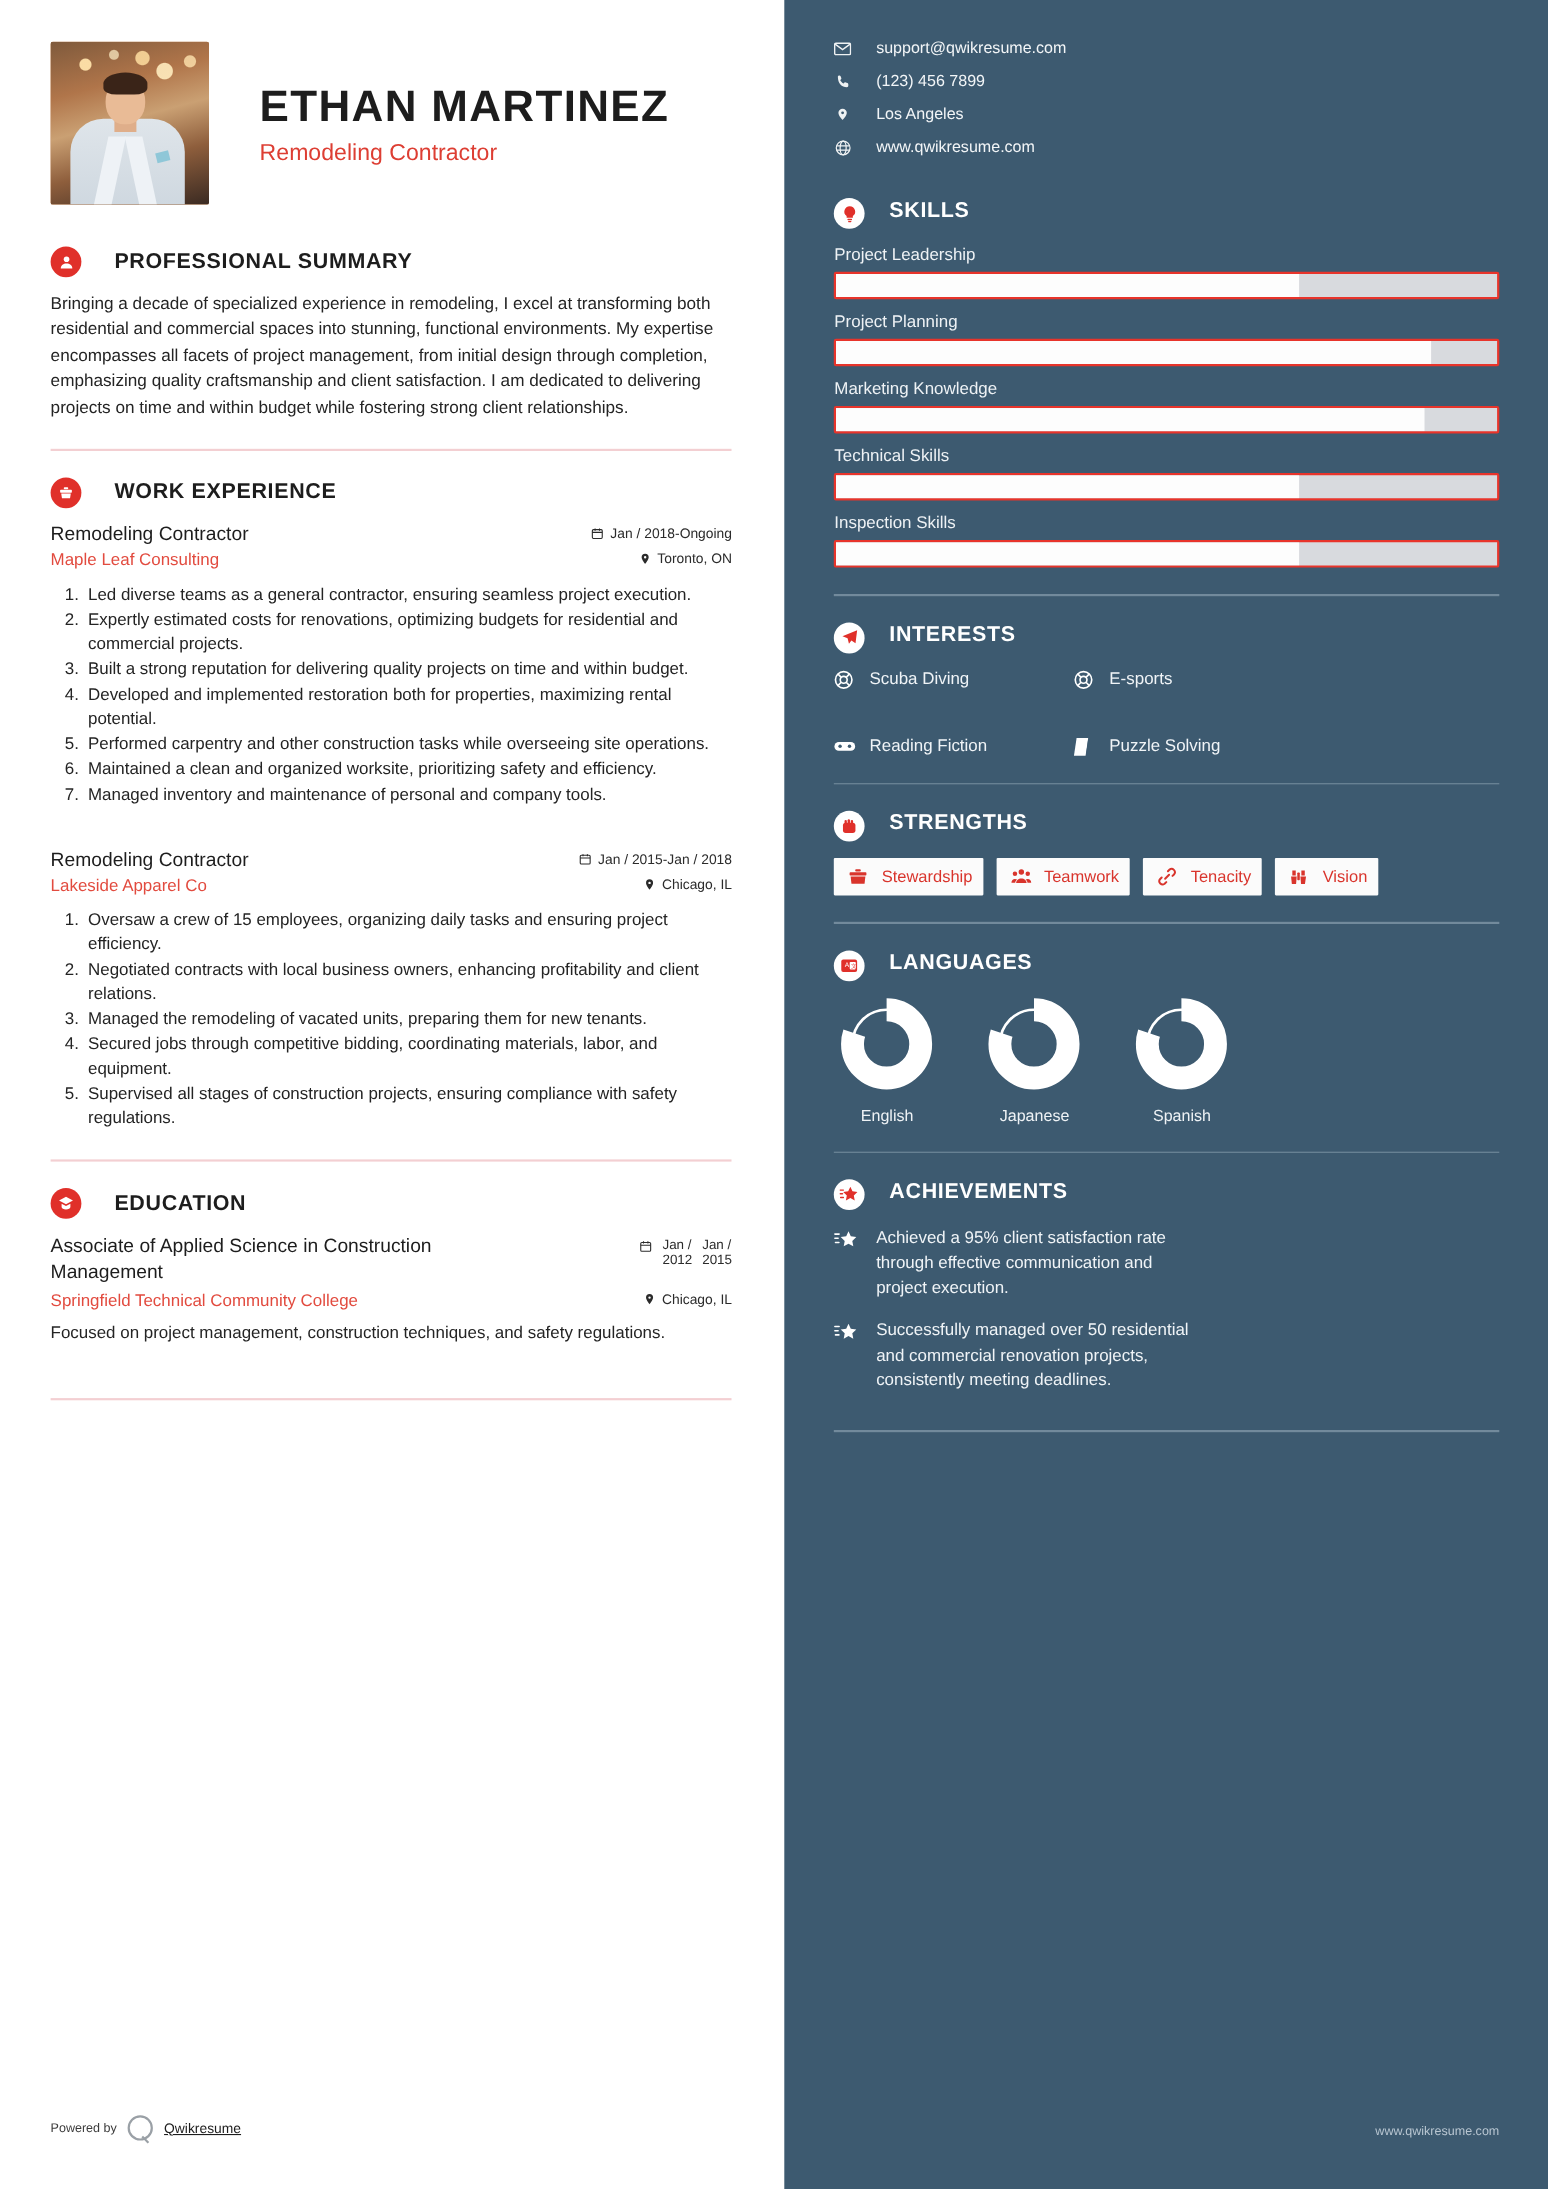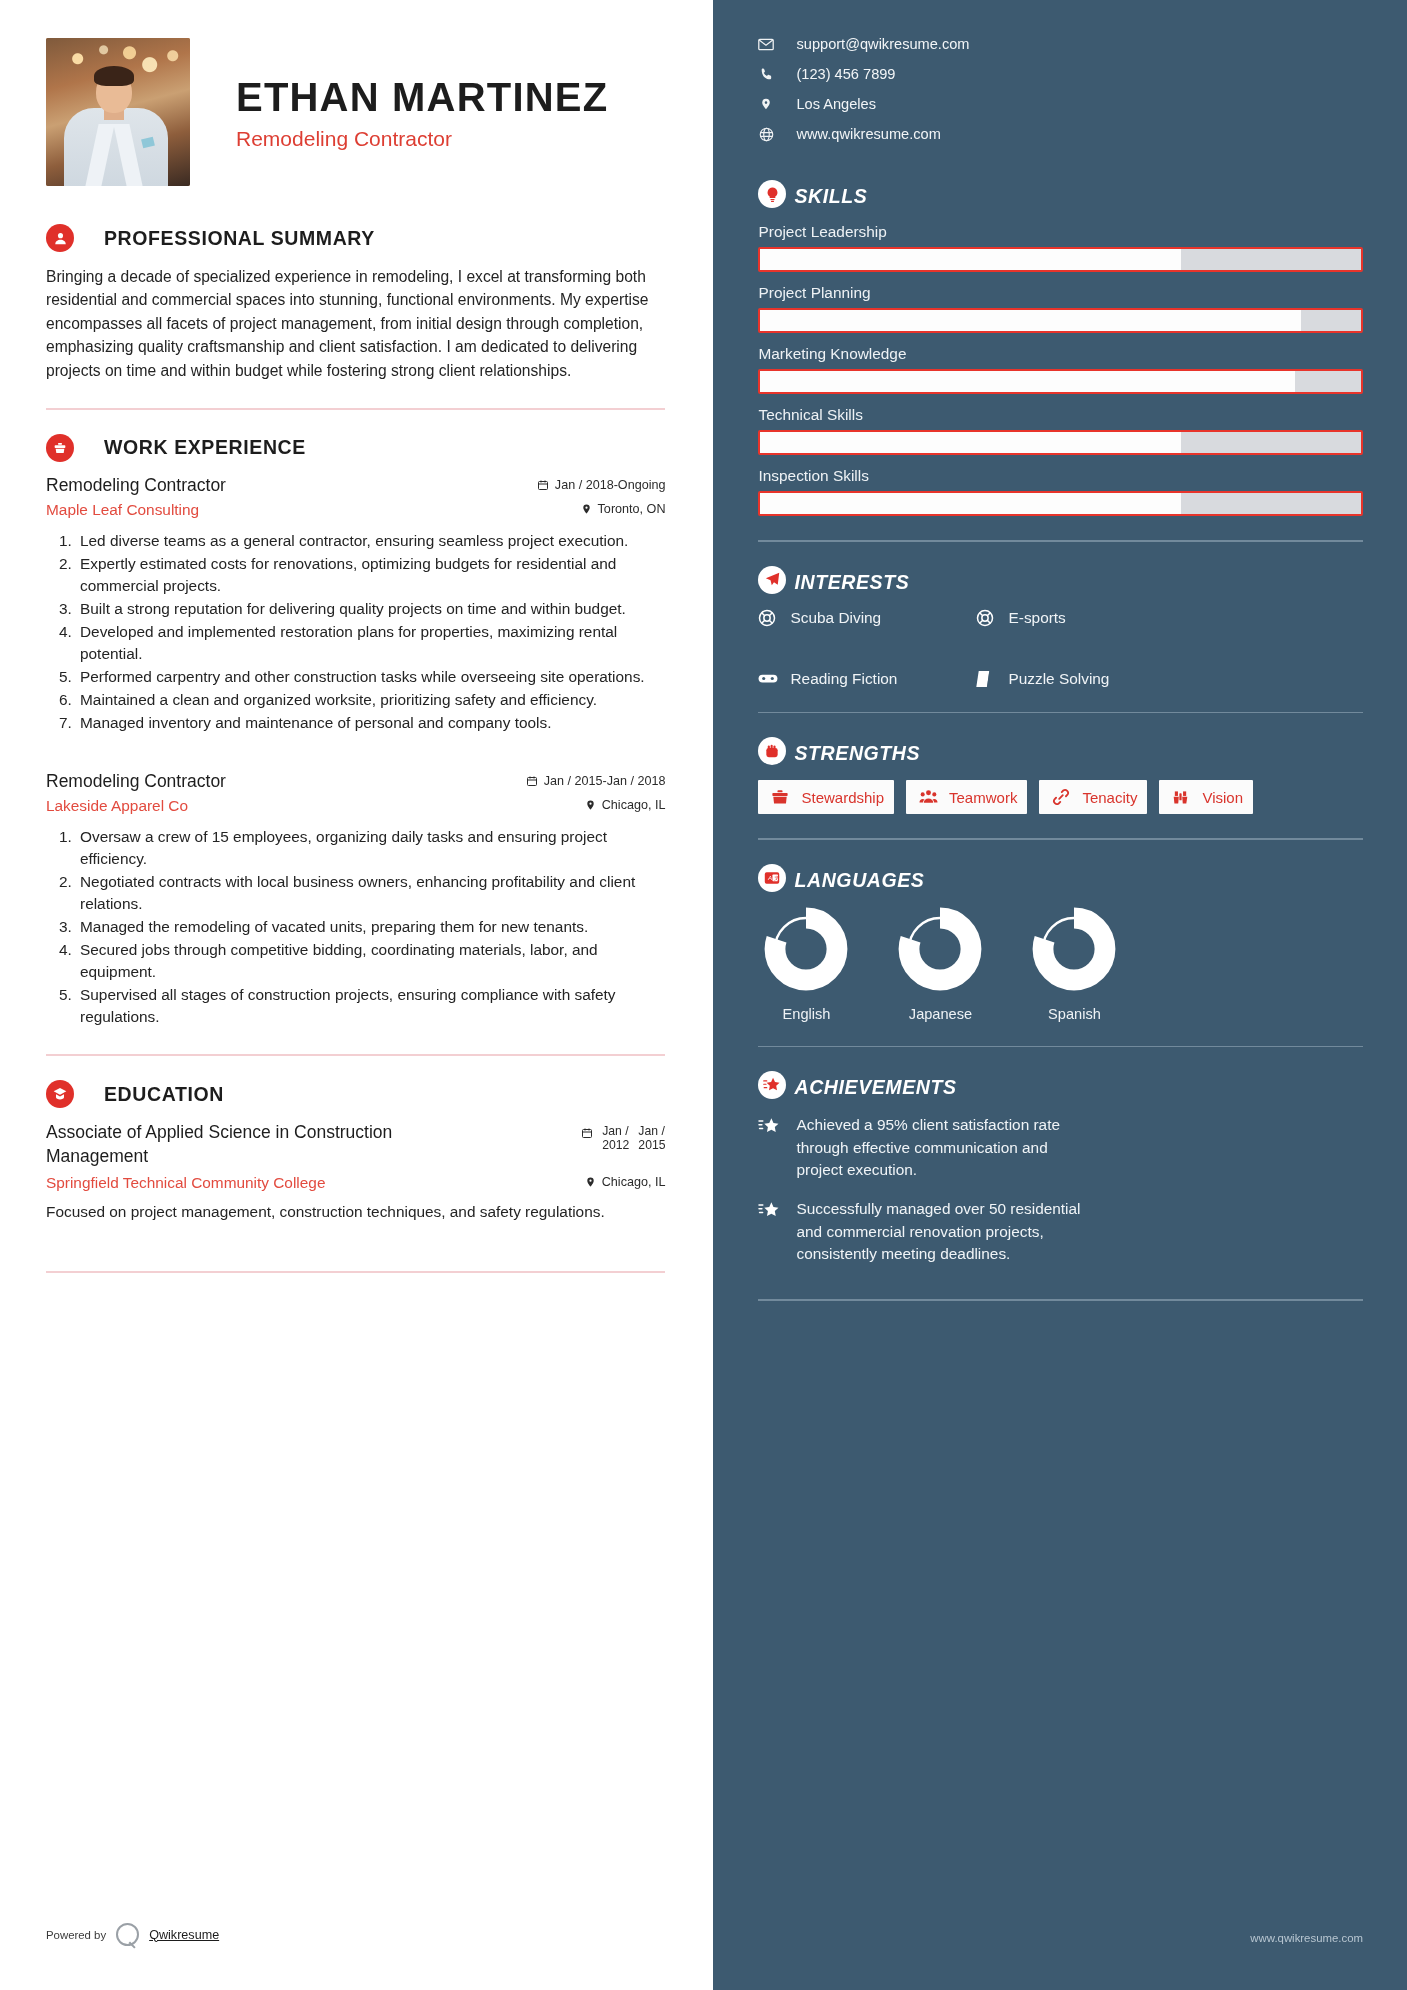--- a/index.html
+++ b/index.html
@@ -269,24 +269,23 @@
   }
   .contact-row .ci {
     width: 16px; flex: 0 0 16px;
     display: flex; align-items: center; justify-content: center;
     opacity: .92;
   }
 
   .rsec { margin-bottom: 4px; }
   .rsec-head {
     display: flex;
-    align-items: flex-end;
-    gap: 8px;
+    align-items: flex-start;
+    gap: 22px;
     margin-bottom: 15px;
-    font-style: italic;
   }
   .rsec-ico {
     width: 28px; height: 28px;
     border-radius: 50%;
     background: #ffffff;
     display: flex; align-items: center; justify-content: center;
     flex: 0 0 28px;
   }
   .rsec-title {
     font-size: 19.5px;
@@ -454,21 +453,21 @@
           <svg width="11" height="12" viewBox="0 0 24 24" fill="#2b2b2b">
               <path d="M12 2a7 7 0 0 0-7 7c0 5 7 13 7 13s7-8 7-13a7 7 0 0 0-7-7zm0 9.4A2.4 2.4 0 1 1 12 6.6a2.4 2.4 0 0 1 0 4.8z"></path>
             </svg>
           <span>Toronto, ON</span>
         </div>
       </div>
       <ol class="bullets">
         <li>Led diverse teams as a general contractor, ensuring seamless project execution.</li>
         <li>Expertly estimated costs for renovations, optimizing budgets for residential and commercial projects.</li>
         <li>Built a strong reputation for delivering quality projects on time and within budget.</li>
-        <li>Developed and implemented restoration plans for properties, maximizing rental potential.</li>
+        <li>Developed and implemented restoration both for properties, maximizing rental potential.</li>
         <li>Performed carpentry and other construction tasks while overseeing site operations.</li>
         <li>Maintained a clean and organized worksite, prioritizing safety and efficiency.</li>
         <li>Managed inventory and maintenance of personal and company tools.</li>
       </ol>
     </div>
 
     <div class="job-gap"></div>
 
     <div class="job">
       <div class="job-top">

